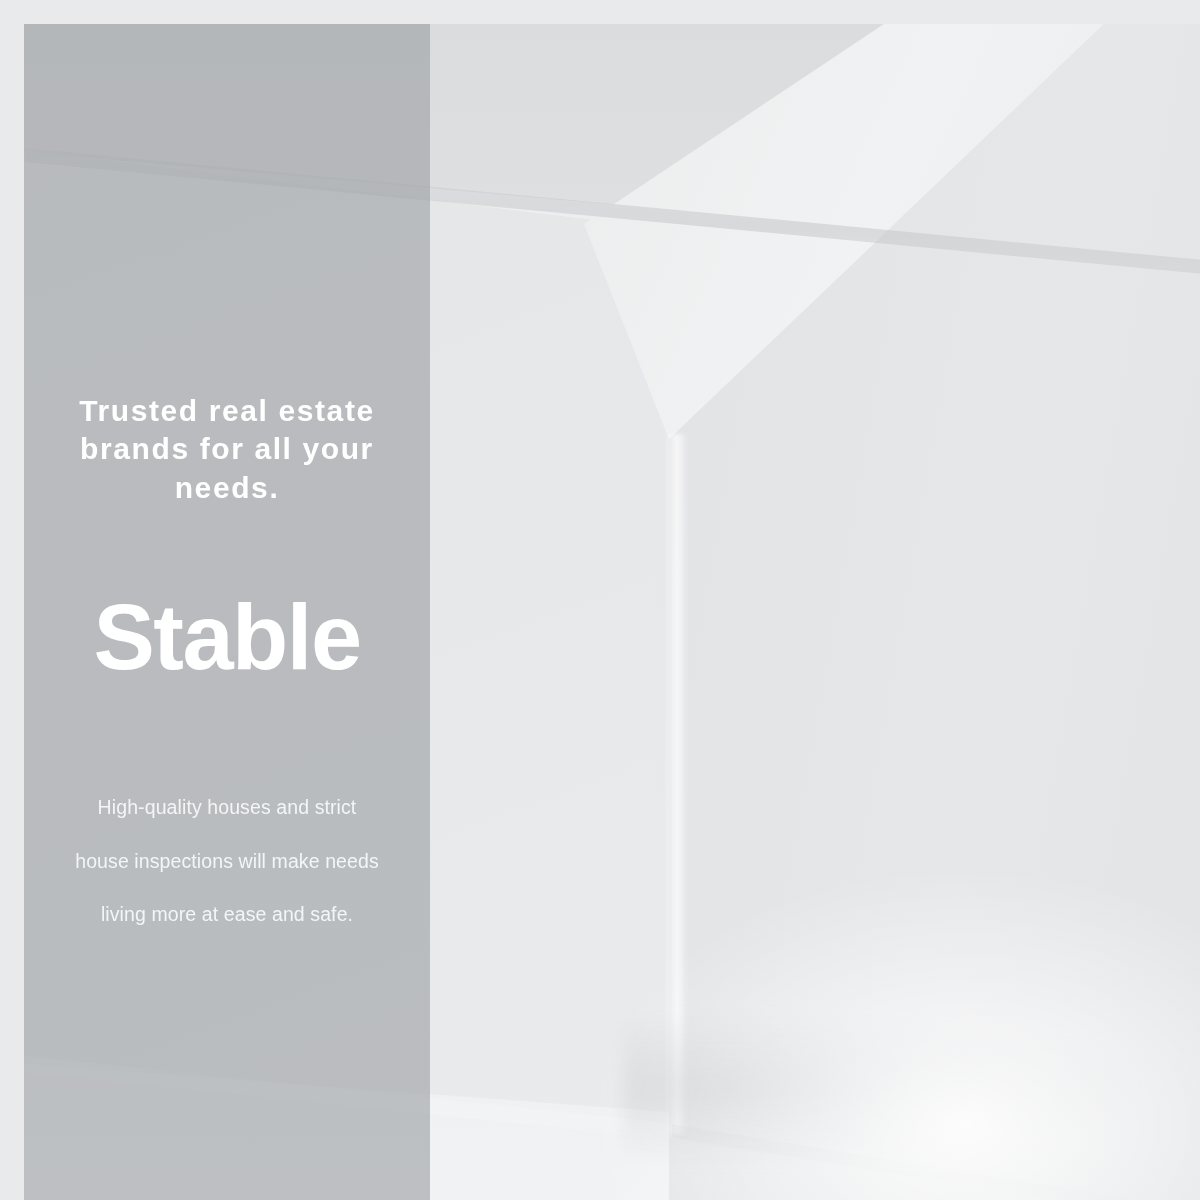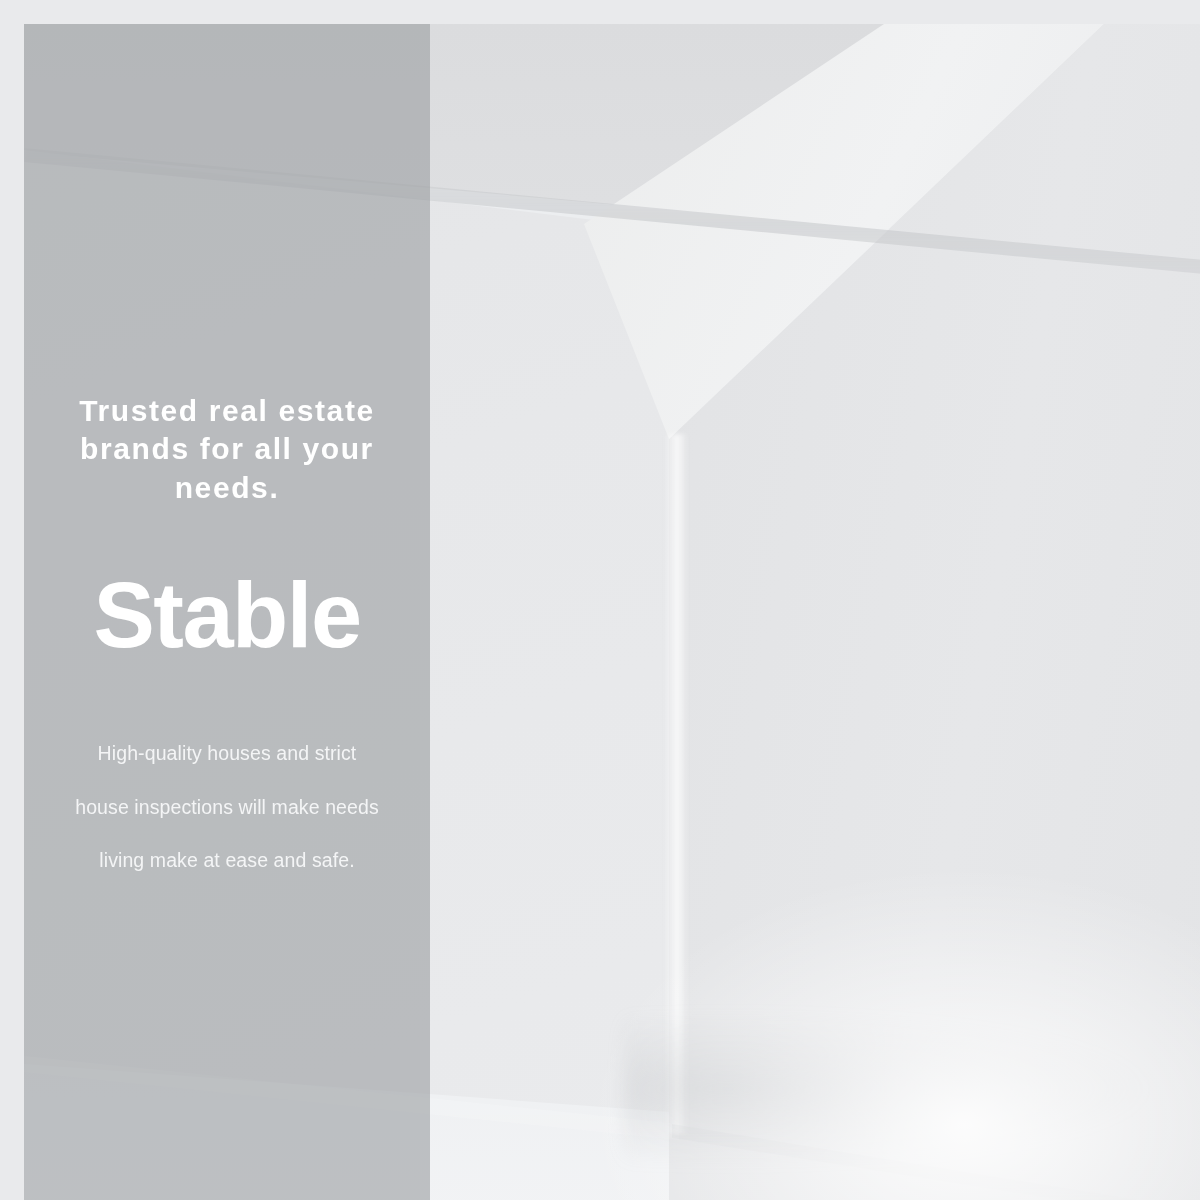--- a/index.html
+++ b/index.html
@@ -113,31 +113,31 @@
 
   .eyebrow {
     color:#ffffff;
     font-size:30px;
     font-weight:bold;
     line-height:1.28;
     letter-spacing:1.6px;
   }
 
   .headline {
-    margin-top:26px;
+    margin-top:48px;
     color:#ffffff;
     font-size:92px;
     font-weight:bold;
     line-height:1.02;
     letter-spacing:-1.5px;
   }
   .headline .line { display:block; }
 
   .subcopy {
-    margin-top:28px;
+    margin-top:60px;
     color:#f4f5f6;
     font-size:19.5px;
     font-weight:normal;
     line-height:1.52;
     letter-spacing:.1px;
   }
   .subcopy .line { display:block; }
 </style>
 </head>
 <body>
@@ -162,18 +162,18 @@
 
     <div class="eyebrow">Trusted real estate brands for all your needs.</div>
 
     <h1 class="headline">
       <span class="line">Stable</span>
     </h1>
 
     <p class="subcopy">
       <span class="line">High-quality houses and strict</span>
       <span class="line">house inspections will make needs</span>
-      <span class="line">living make at ease and safe.</span>
+      <span class="line">living more at ease and safe.</span>
     </p>
 
   </div>
 
 </div>
 
 </body></html>

